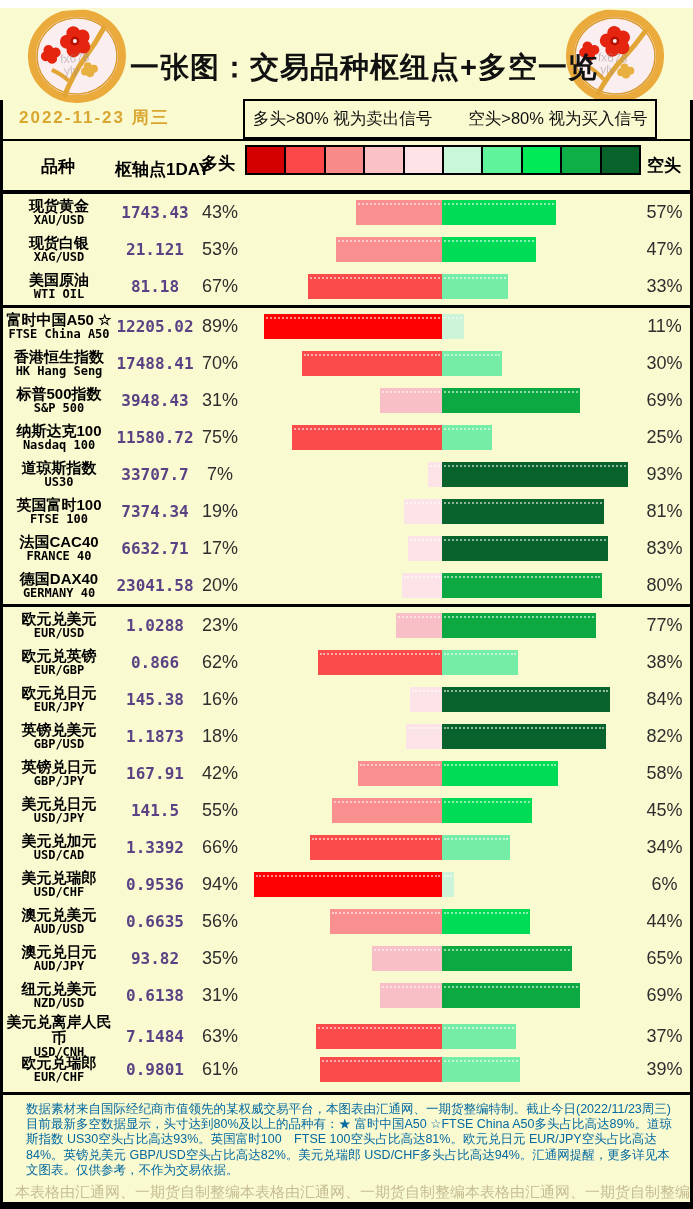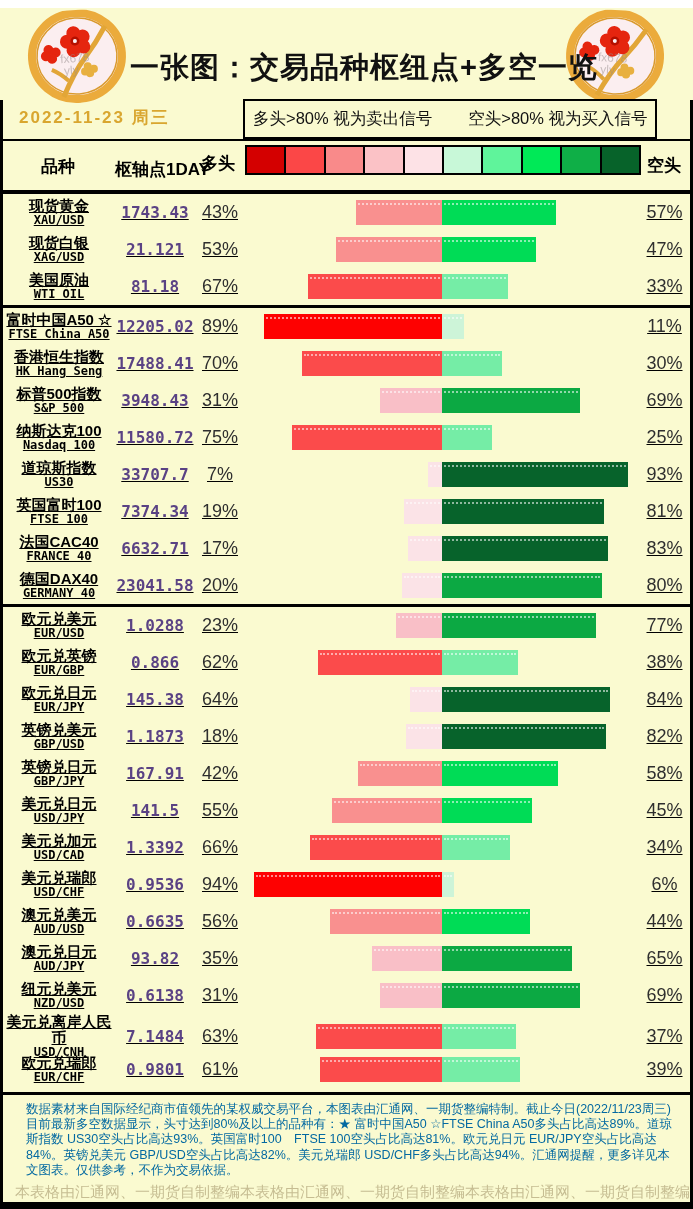--- a/index.html
+++ b/index.html
@@ -24,21 +24,21 @@
   .colhead{position:absolute;font-weight:bold;color:#000;white-space:nowrap;}
   .ch-symbol{left:38px;top:55px;font-size:17px;}
   .ch-pivot{left:112px;top:58px;font-size:17px;}
   .ch-long{left:198px;top:52px;font-size:17px;}
   .ch-short{left:644px;top:54px;font-size:17px;}
   .scale{position:absolute;left:242px;top:45px;width:396px;height:30px;background:#000;
     display:flex;gap:2px;padding:0;box-sizing:border-box;border:2px solid #000;}
   .scale .sw{flex:1 1 0;}
   
   .table{position:absolute;left:0;right:0;top:90px;border-top:4px solid #000;}
-  .row{display:grid;grid-template-columns:112px 80px 50px 394px 1fr;height:37px;align-items:center;text-decoration:underline;}
+  .row{display:grid;grid-template-columns:112px 80px 50px 394px 1fr;height:37px;align-items:center;}
   .row.section-start{border-top:3px solid #000;}
   .cell-name{text-align:center;line-height:1.08;}
   .cell-name .nm{font-size:15px;font-weight:bold;color:#000;}
   .cell-name .cd{font-size:12px;font-weight:bold;color:#000;
     font-family:"DejaVu Sans Mono","Liberation Mono",monospace;}
   .cell-pivot{text-align:center;font-size:16px;font-weight:bold;color:#5A4284;
     font-family:"DejaVu Sans Mono","Liberation Mono",monospace;}
   .cell-long,.cell-short{font-size:18px;color:#2E2E2E;text-align:center;}
   .cell-bars{position:relative;height:37px;}
   .bar{position:absolute;top:6px;height:25px;}
@@ -368,21 +368,21 @@
               </div>
     </div>
     <div class="cell-short">38%</div>
   </div>
           <div class="row">
     <div class="cell-name">
       <div class="nm">欧元兑日元</div>
       <div class="cd">EUR/JPY</div>
     </div>
     <div class="cell-pivot">145.38</div>
-    <div class="cell-long">64%</div>
+    <div class="cell-long">16%</div>
     <div class="cell-bars">
       <div class="bar long" style="width: 32px; background: rgb(251, 227, 231);">
                 <div class="dots"></div>
               </div>
       <div class="bar short" style="width: 168px; background: rgb(7, 99, 43);">
                 <div class="dots"></div>
               </div>
     </div>
     <div class="cell-short">84%</div>
   </div>

